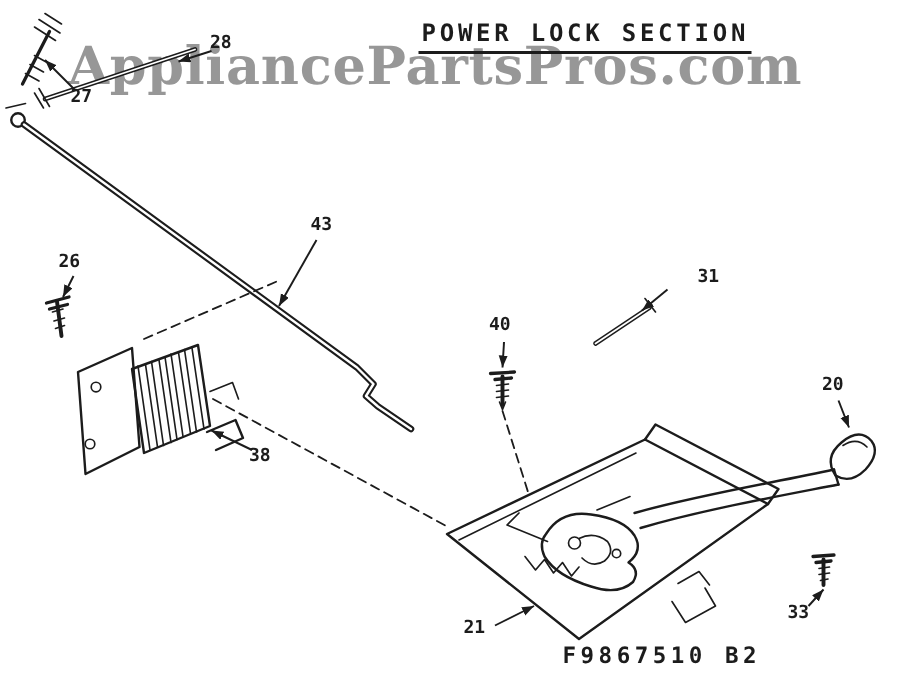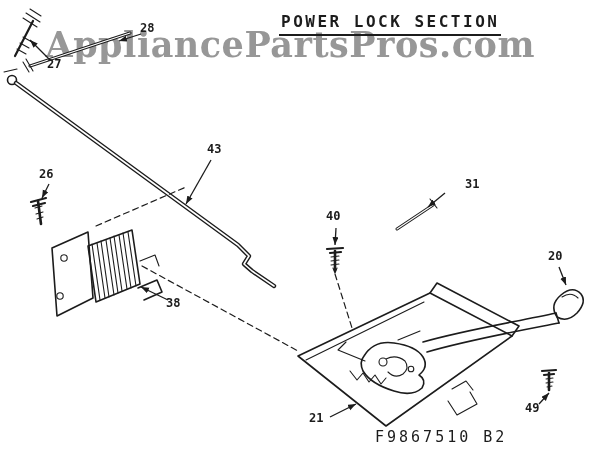--- a/index.html
+++ b/index.html
@@ -23,21 +23,21 @@
   .overlay-text { position:absolute; z-index:3; color:var(--ink,#1c1c1c); white-space:nowrap;margin-left:23px; }
 
   .diagram-title {
     left:256px; top:12px;
     font-weight:bold; font-size:16px; letter-spacing:2.5px;
     border-bottom:2px solid var(--ink,#1c1c1c); padding:0 2px 3px 2px;
   }
 
   .figure-number {
     left:352px; top:428px;
-    font-weight:normal; font-size:15px; letter-spacing:3px;text-align:center;
+    font-weight:bold; font-size:15px; letter-spacing:3px;text-align:center;
   }
 
   .part-label { position:absolute; z-index:3; font-weight:bold; font-size:12px; color:var(--ink,#1c1c1c); }
 
   
   .ln   { stroke:var(--ink,#1c1c1c); fill:none; stroke-width:1.6; stroke-linecap:round; stroke-linejoin:round; }
   .w1   { stroke-width:1.1; }
   .w2   { stroke-width:2.2; }
   .w26  { stroke-width:2.6; }
   .w3   { stroke-width:3.1; }
@@ -164,18 +164,18 @@
   <div class="overlay-text diagram-title">POWER LOCK SECTION</div>
 
   <div class="part-label" style="left:166px; top:296px;">38</div>
   <div class="part-label" style="left:39px;  top:167px;">26</div>
   <div class="part-label" style="left:47px;  top:57px;">27</div>
   <div class="part-label" style="left:140px; top:21px;">28</div>
   <div class="part-label" style="left:207px; top:142px;">43</div>
   <div class="part-label" style="left:326px; top:209px;">40</div>
   <div class="part-label" style="left:440px; top:177px;margin-left:25px;">31</div>
   <div class="part-label" style="left:548px; top:249px;">20</div>
-  <div class="part-label" style="left:525px; top:401px;">49</div>
+  <div class="part-label" style="left:525px; top:401px;">33</div>
   <div class="part-label" style="left:309px; top:411px;">21</div>
 
   <div class="overlay-text figure-number">F9867510 B2</div>
 
 </div>
 
 </body></html>

